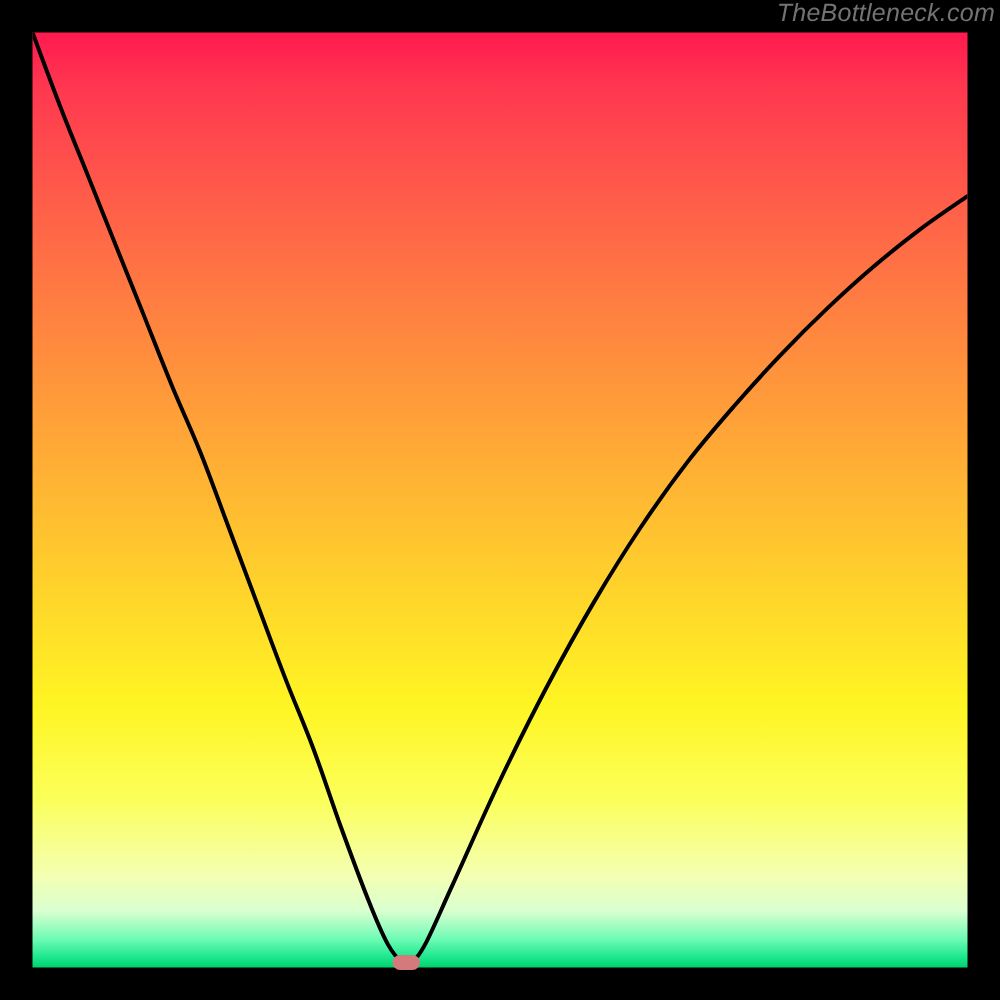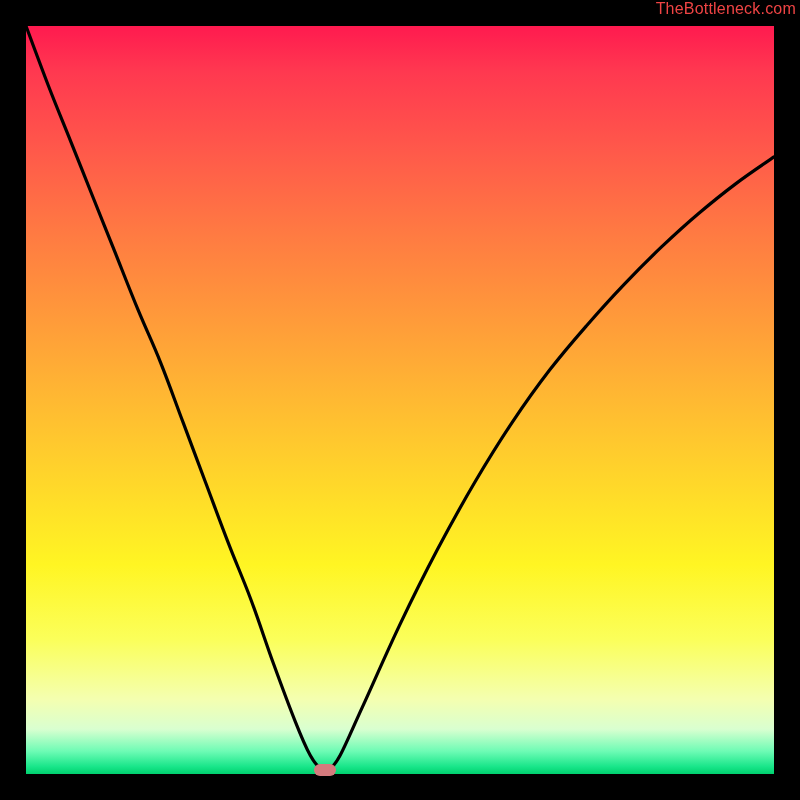--- a/index.html
+++ b/index.html
@@ -39,26 +39,27 @@
       #d9ffd0 94%,
       #6cfbb4 97%,
       #19e68a 99%,
       #00d16f 100%
     );
   }
   .watermark {
     position: absolute;
     top: 0px;
     right: 4px;
-    color: #ef4444;
-    font-size: 16px;
+    color: #737373;
+    font-size: 20px;
     font-weight: 500;
     letter-spacing: 0.2px;
     z-index: 5;
     user-select: none;
+    font-style: italic;
   }
   svg.curve {
     position: absolute;
     left: 0;
     top: 0;
     width: 748px;
     height: 748px;
     z-index: 3;
   }
   .marker {

